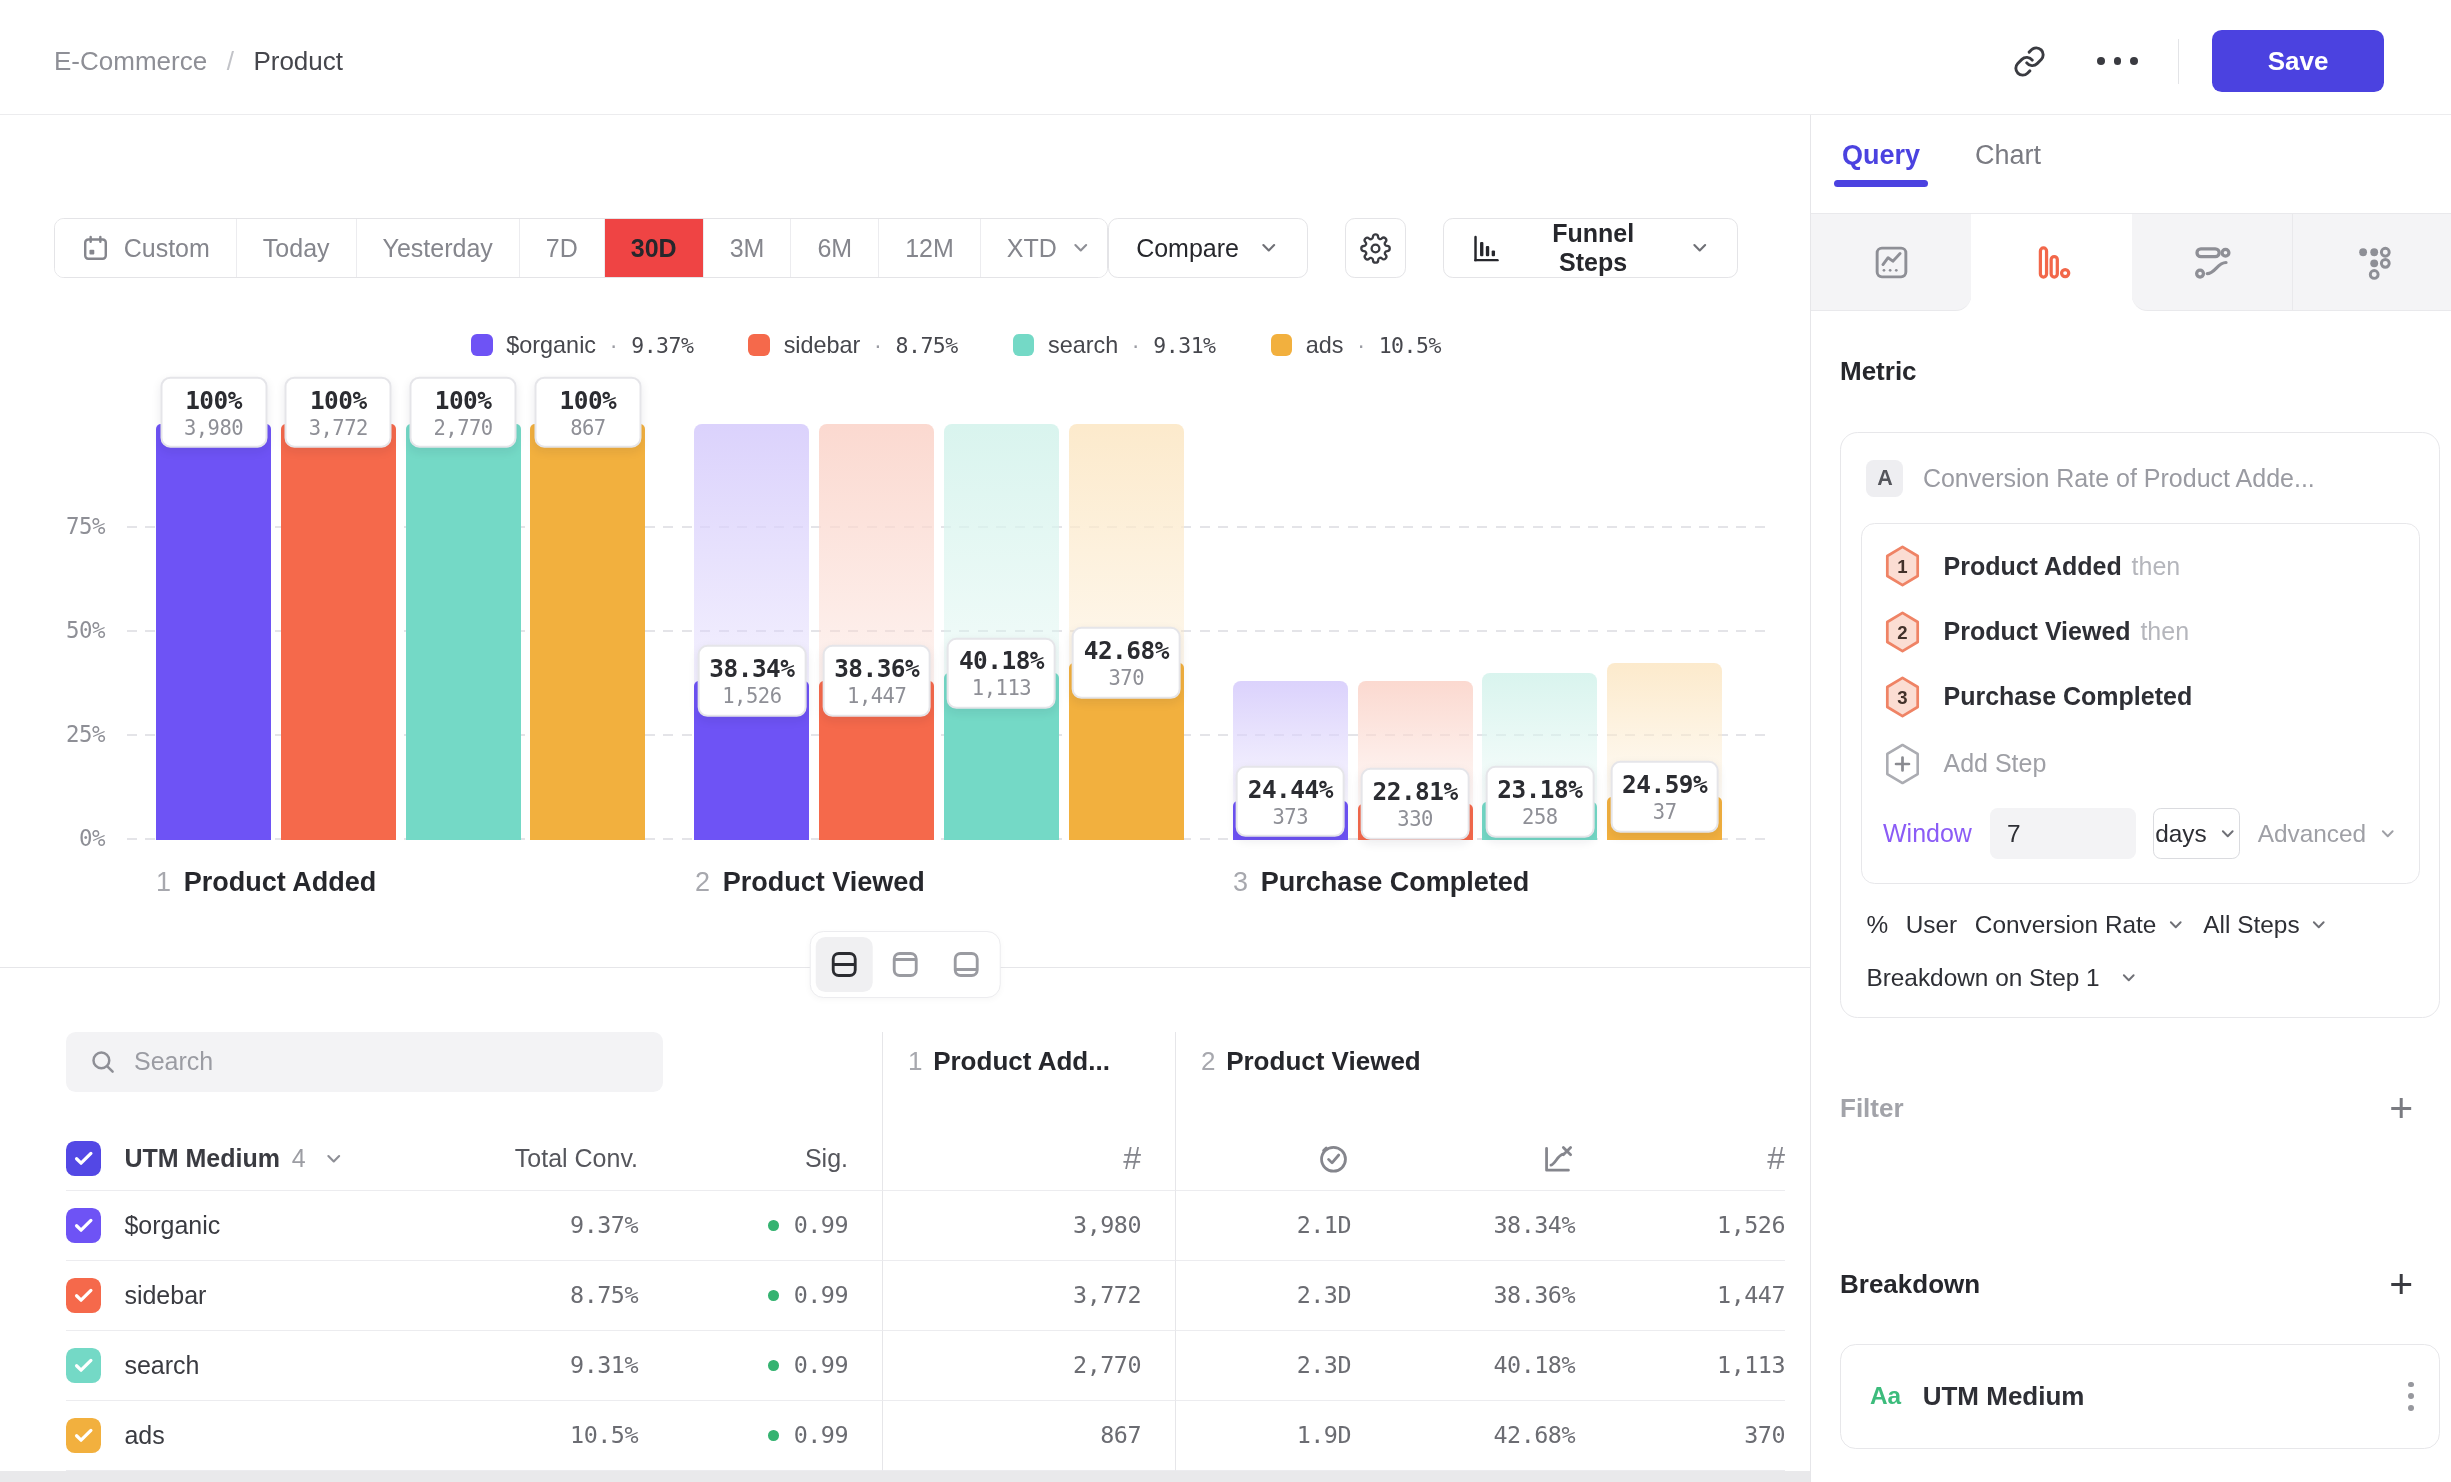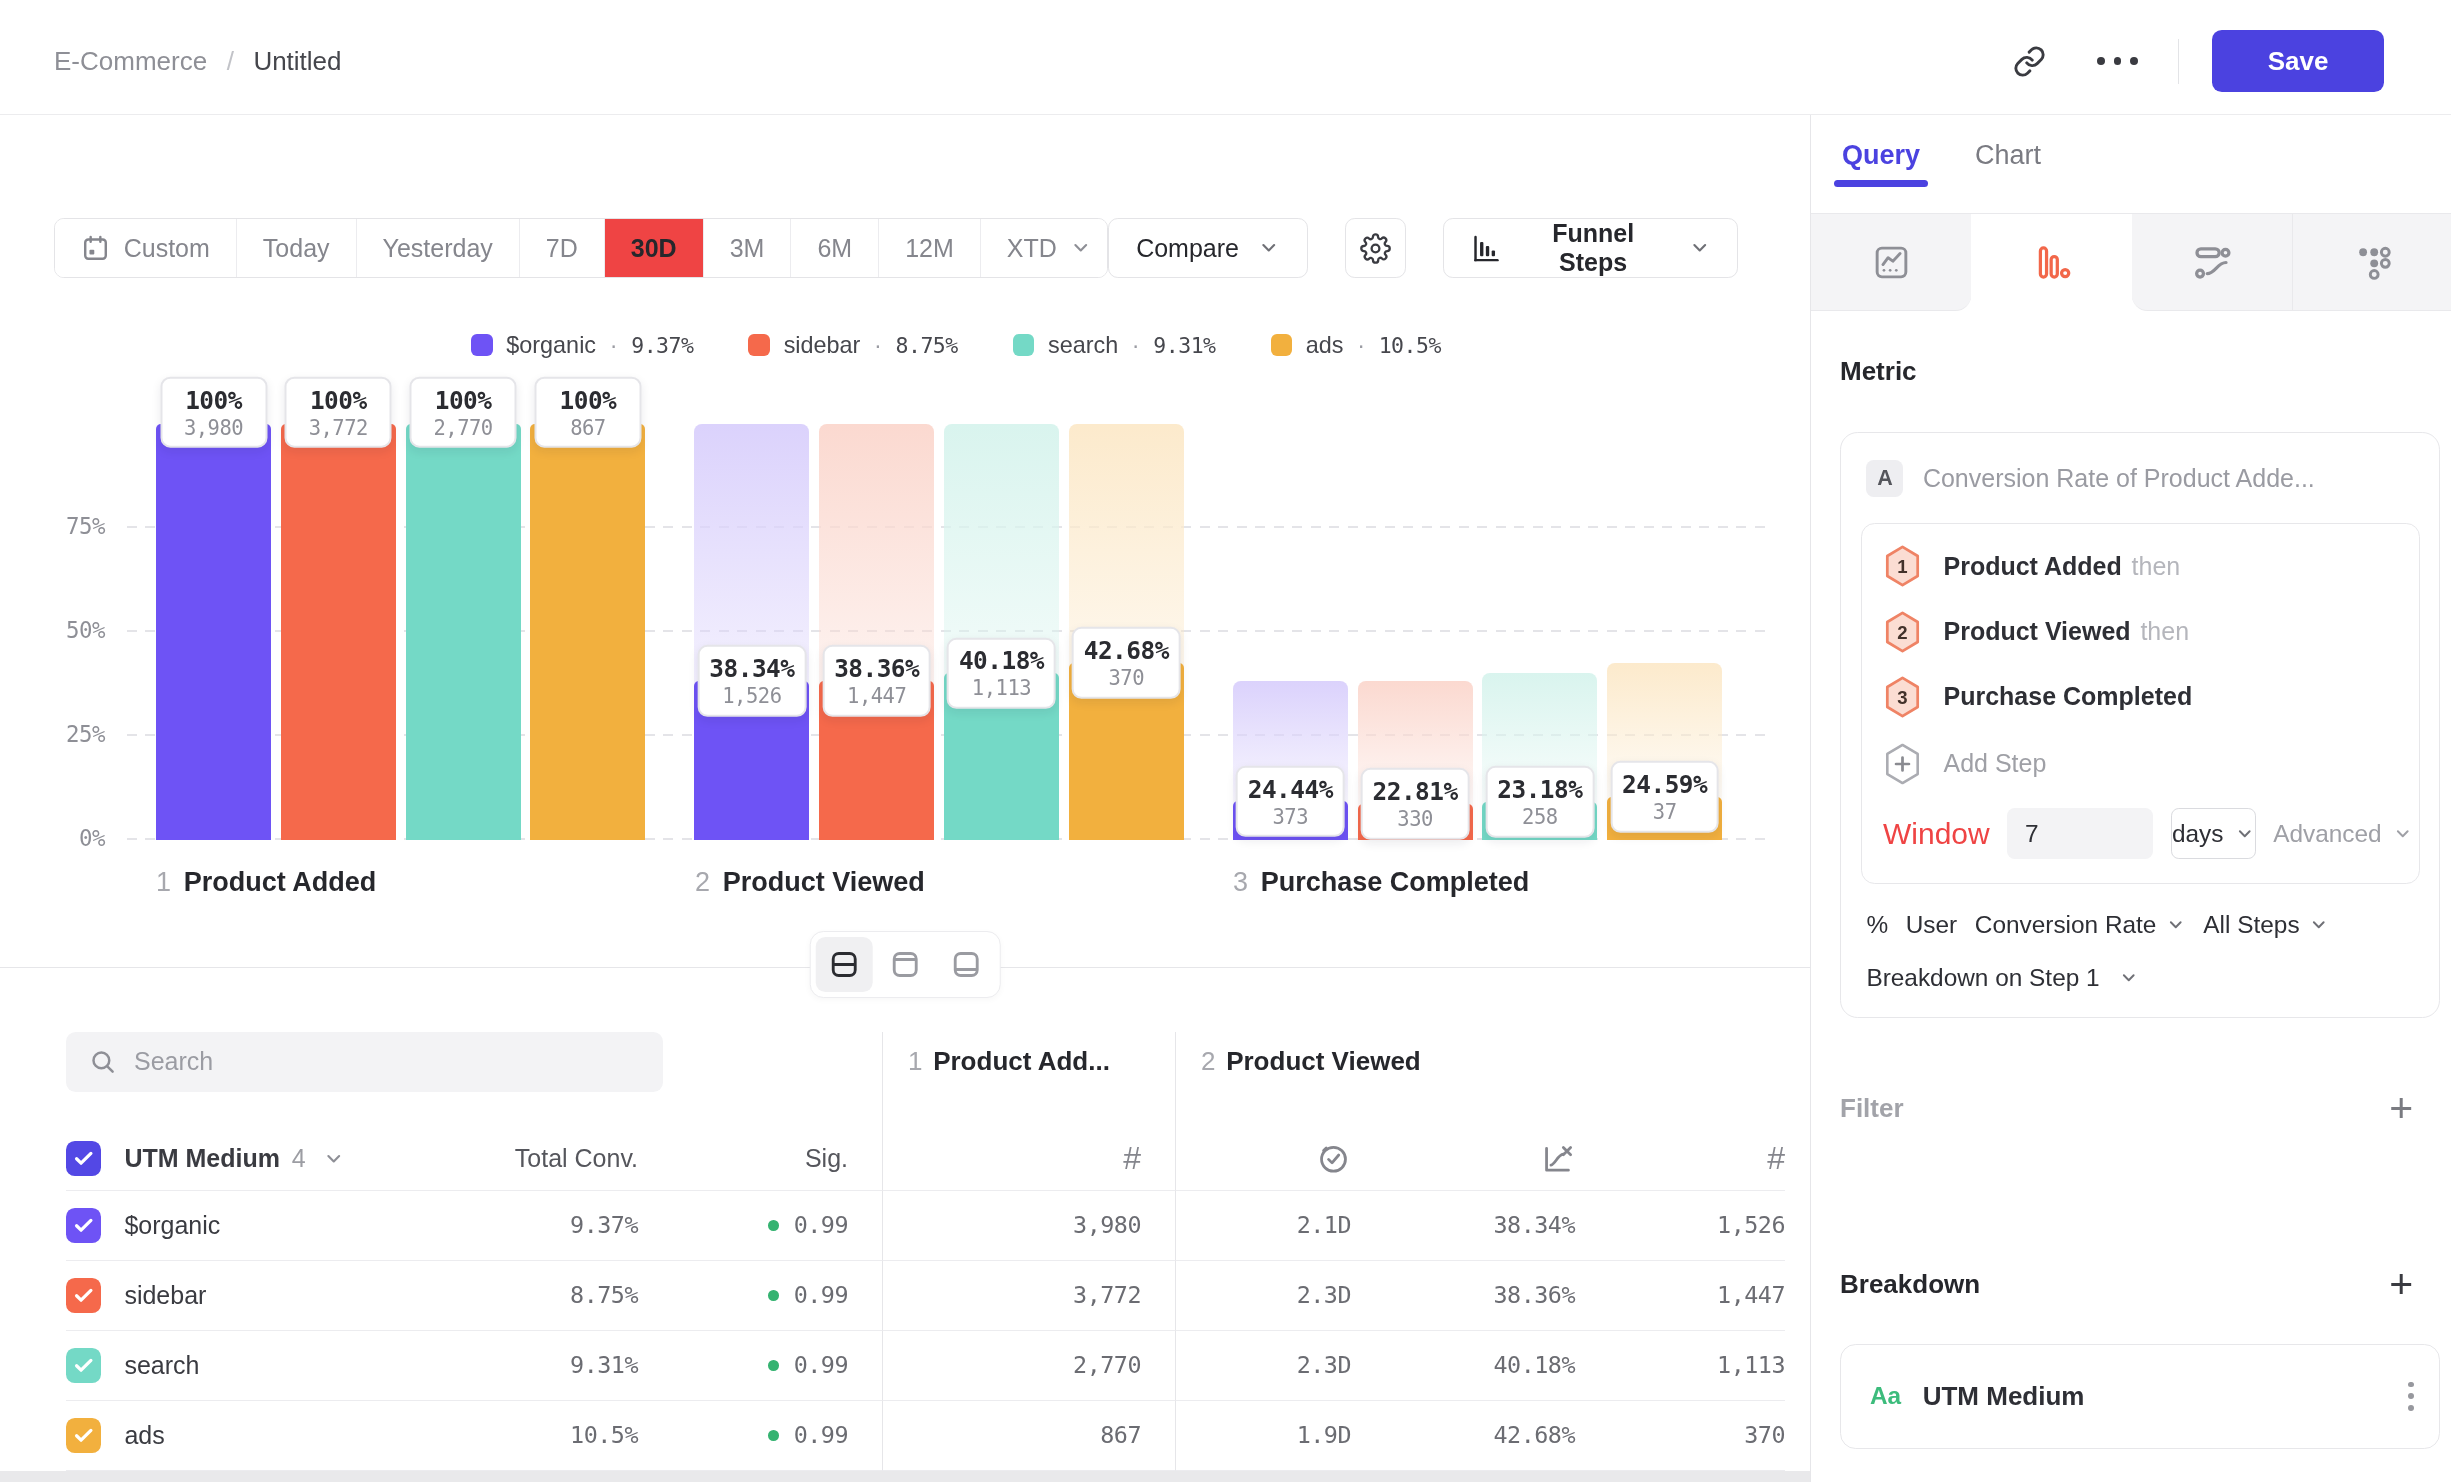--- a/index.html
+++ b/index.html
@@ -132,21 +132,21 @@
     justify-content:center; font-size:21.5px; font-weight:600; color:#55565C; flex:0 0 auto; }
   .metric-title { font-size:25px; color:#9A9BA2; white-space:nowrap; overflow:hidden; }
   .inner-card { margin-top:21.5px; border:1px solid #E7E7EA; border-radius:13.7px; padding:21.5px 21.5px 23.4px; }
   .step-row { display:flex; align-items:center; gap:21.5px; margin-bottom:23.4px; cursor:pointer; }
   .step-row:last-of-type { margin-bottom:0; }
   .sname { font-size:25px; font-weight:700; color:#2E2F35; }
   .sthen { font-size:25px; color:#B5B6BC; margin-left:9.8px; }
   .addstep { display:flex; align-items:center; gap:21.5px; margin:25px 0 23.4px; color:#9FA0A6;
     font-size:25px; cursor:pointer; }
   .window-row { display:flex; align-items:center; gap:17.6px; }
-  .wlabel { font-size:30px; color:#ef4444; }
+  .wlabel { font-size:25px; color:#8b5cf6; }
   .winput { width:146px; height:51px; background:#F3F3F5; border:none; border-radius:7.8px;
     padding:0 17.6px; font-size:24.4px; font-family:inherit; color:#2E2F35; outline:none; }
   .wselect { width:125px; height:51px; border:1px solid #DADBDF; border-radius:7.8px; background:#fff;
     display:flex; align-items:center; justify-content:center; gap:11.7px; font-size:24.4px; color:#2E2F35; cursor:pointer; }
   .advanced { margin-left:auto; display:flex; align-items:center; gap:11.7px; color:#9FA0A6;
     font-size:24.4px; cursor:pointer; }
   .measure-row { margin-top:27px; display:flex; align-items:center; gap:17.6px; font-size:24.4px;
     color:#2E2F35; padding-left:5.9px; flex-wrap:nowrap; }
   .measure-item { display:flex; align-items:center; gap:9.8px; cursor:pointer; white-space:nowrap; }
   .bdown-row { margin-top:25px; display:flex; align-items:center; gap:19px; font-size:24.4px;
@@ -162,21 +162,21 @@
   .kebab i { width:5.9px; height:5.9px; border-radius:50%; background:#97989E; }
   svg { display:block; }
 </style>
 </head>
 <body>
 
 <header class="topbar">
   <div class="crumbs">
     <span class="crumb-parent">E-Commerce</span>
     <span class="crumb-sep">/</span>
-    <span class="crumb-current">Untitled</span>
+    <span class="crumb-current">Product</span>
   </div>
   <div class="top-actions">
     <button class="icon-btn">
       <span>
         <svg width="33" height="33" viewBox="0 0 24 24" fill="none" stroke="currentColor" stroke-width="2.1" stroke-linecap="round" stroke-linejoin="round">
             <path d="M10 13a5 5 0 0 0 7.54.54l3-3a5 5 0 0 0-7.07-7.07l-1.72 1.71"></path>
             <path d="M14 11a5 5 0 0 0-7.54-.54l-3 3a5 5 0 0 0 7.07 7.07l1.71-1.71"></path>
           </svg>
       </span>
     </button>

